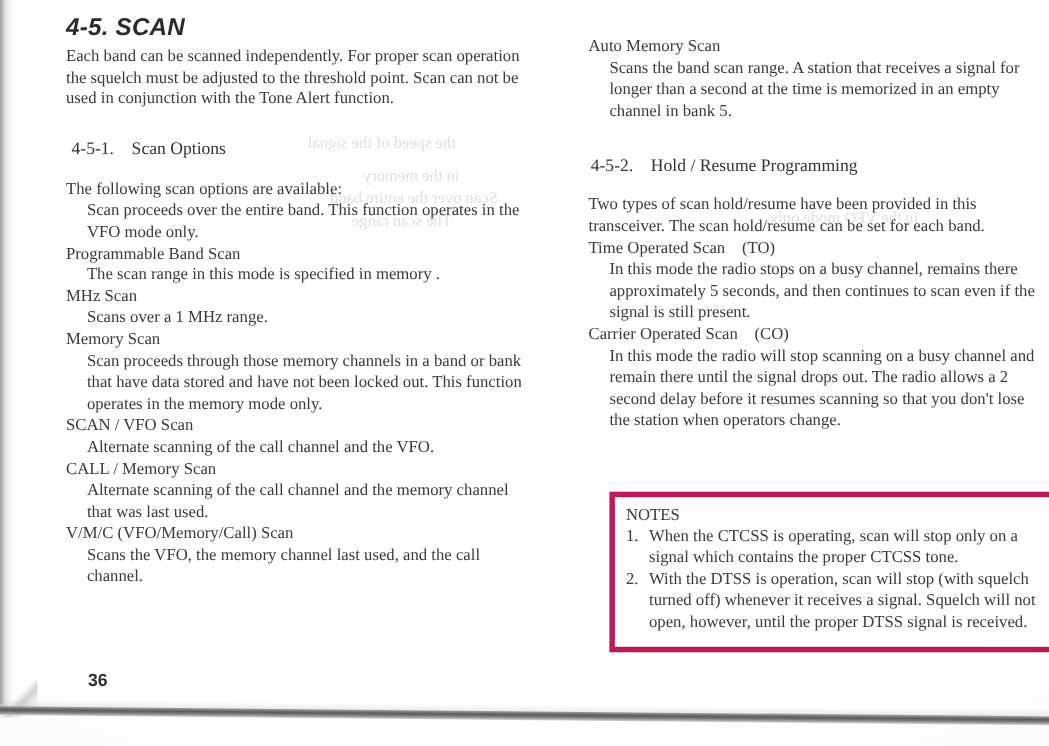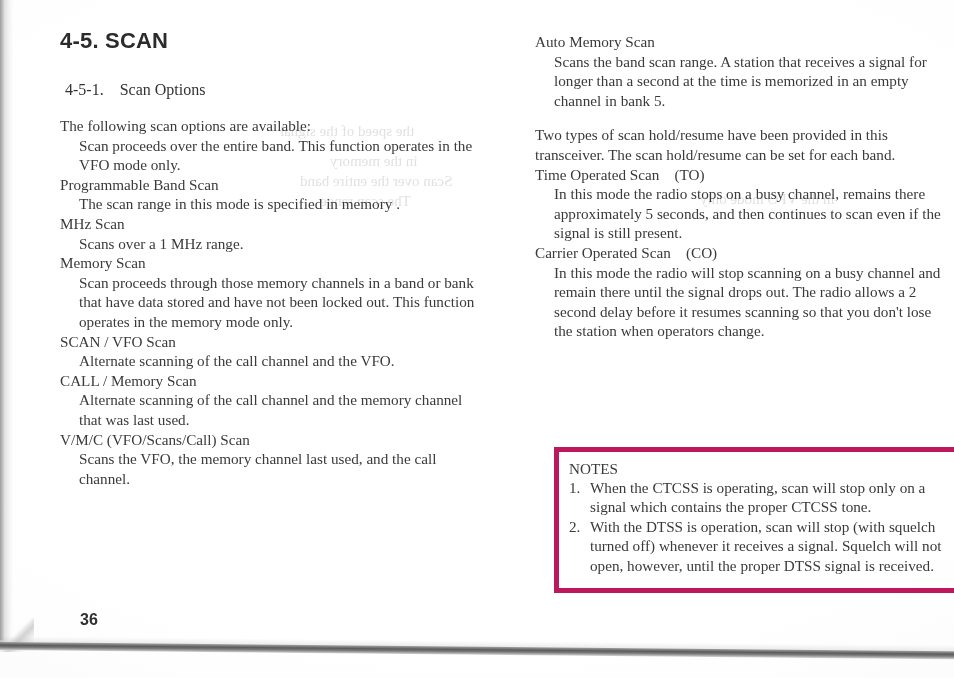--- a/index.html
+++ b/index.html
@@ -186,22 +186,23 @@
   <div class="paper"></div>
 
   <div class="ghost" style="left:280px; top:122px;">the speed of the signal</div>
   <div class="ghost" style="left:330px; top:152px;">in the memory</div>
   <div class="ghost" style="left:300px; top:172px;">Scan over the entire band</div>
   <div class="ghost" style="left:320px; top:192px;">The scan range</div>
   <div class="ghost" style="left:700px; top:190px;">in the VFO mode only</div>
 
   <div class="col" id="col-left">
 
-    <h1 class="sec-title" style="margin-top:28px;">4-5. SCAN</h1>
-
+    <h1 class="sec-title" style="margin-top:12px;font-style:italic;">4-5. SCAN</h1>
+
+    <p class="body" style="margin-top:3px;">Each band can be scanned independently. For proper scan operation the squelch must be adjusted to the threshold point. Scan can not be used in conjunction with the Tone Alert function.</p>
 
     <h2 class="sub-title" style="margin-top:25px; margin-left:5px;"><span>4-5-1.</span>    <span>Scan Options</span></h2>
 
     <p class="body" style="margin-top:16px;">The following scan options are available:</p>
 
     <div class="dl">
 
       <p class="desc">Scan proceeds over the entire band. This function operates in the VFO mode only.</p>
 
       <p class="term">Programmable Band Scan</p>
@@ -212,33 +213,34 @@
 
       <p class="term">Memory Scan</p>
       <p class="desc">Scan proceeds through those memory channels in a band or bank that have data stored and have not been locked out. This function operates in the memory mode only.</p>
 
       <p class="term">SCAN / VFO Scan</p>
       <p class="desc">Alternate scanning of the call channel and the VFO.</p>
 
       <p class="term">CALL / Memory Scan</p>
       <p class="desc">Alternate scanning of the call channel and the memory channel that was last used.</p>
 
-      <p class="term">V/M/C (VFO/Scans/Call) Scan</p>
+      <p class="term">V/M/C (VFO/Memory/Call) Scan</p>
       <p class="desc">Scans the VFO, the memory channel last used, and the call channel.</p>
 
     </div>
   </div>
 
   <div class="col" id="col-right">
 
     <div class="dl" style="margin-top:32px;">
       <p class="term">Auto Memory Scan</p>
       <p class="desc">Scans the band scan range. A station that receives a signal for longer than a second at the time is memorized in an empty channel in bank 5.</p>
     </div>
 
+    <h2 class="sub-title" style="margin-top:30px; margin-left:2px;"><span>4-5-2.</span>    <span>Hold / Resume Programming</span></h2>
 
     <p class="body" style="margin-top:15px;">Two types of scan hold/resume have been provided in this transceiver. The scan hold/resume can be set for each band.</p>
 
     <div class="dl">
       <p class="term">Time Operated Scan    (TO)</p>
       <p class="desc">In this mode the radio stops on a busy channel, remains there approximately 5 seconds, and then continues to scan even if the signal is still present.</p>
 
       <p class="term">Carrier Operated Scan    (CO)</p>
       <p class="desc">In this mode the radio will stop scanning on a busy channel and remain there until the signal drops out. The radio allows a 2 second delay before it resumes scanning so that you don't lose the station when operators change.</p>
     </div>

